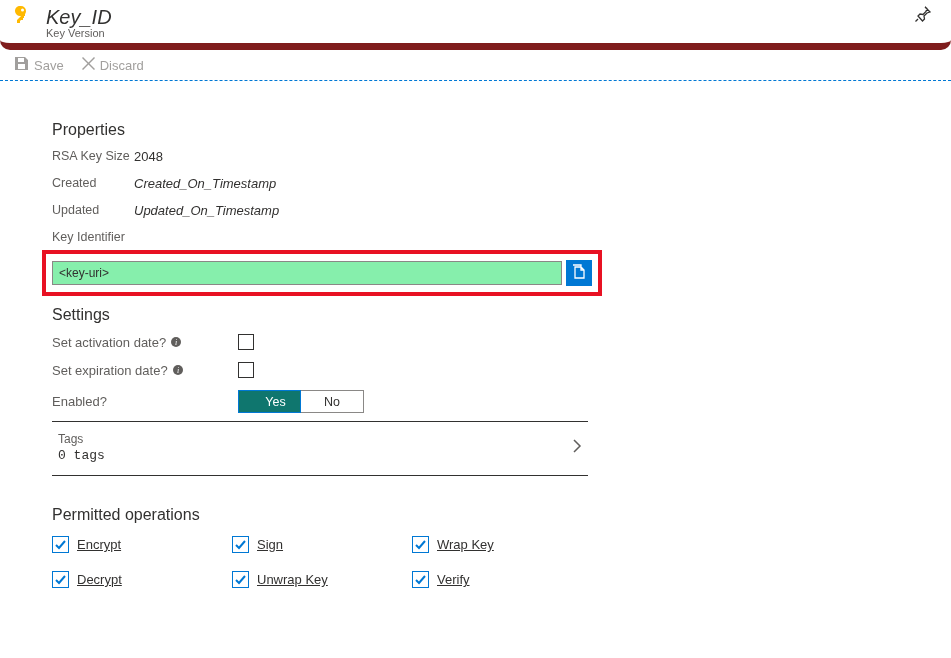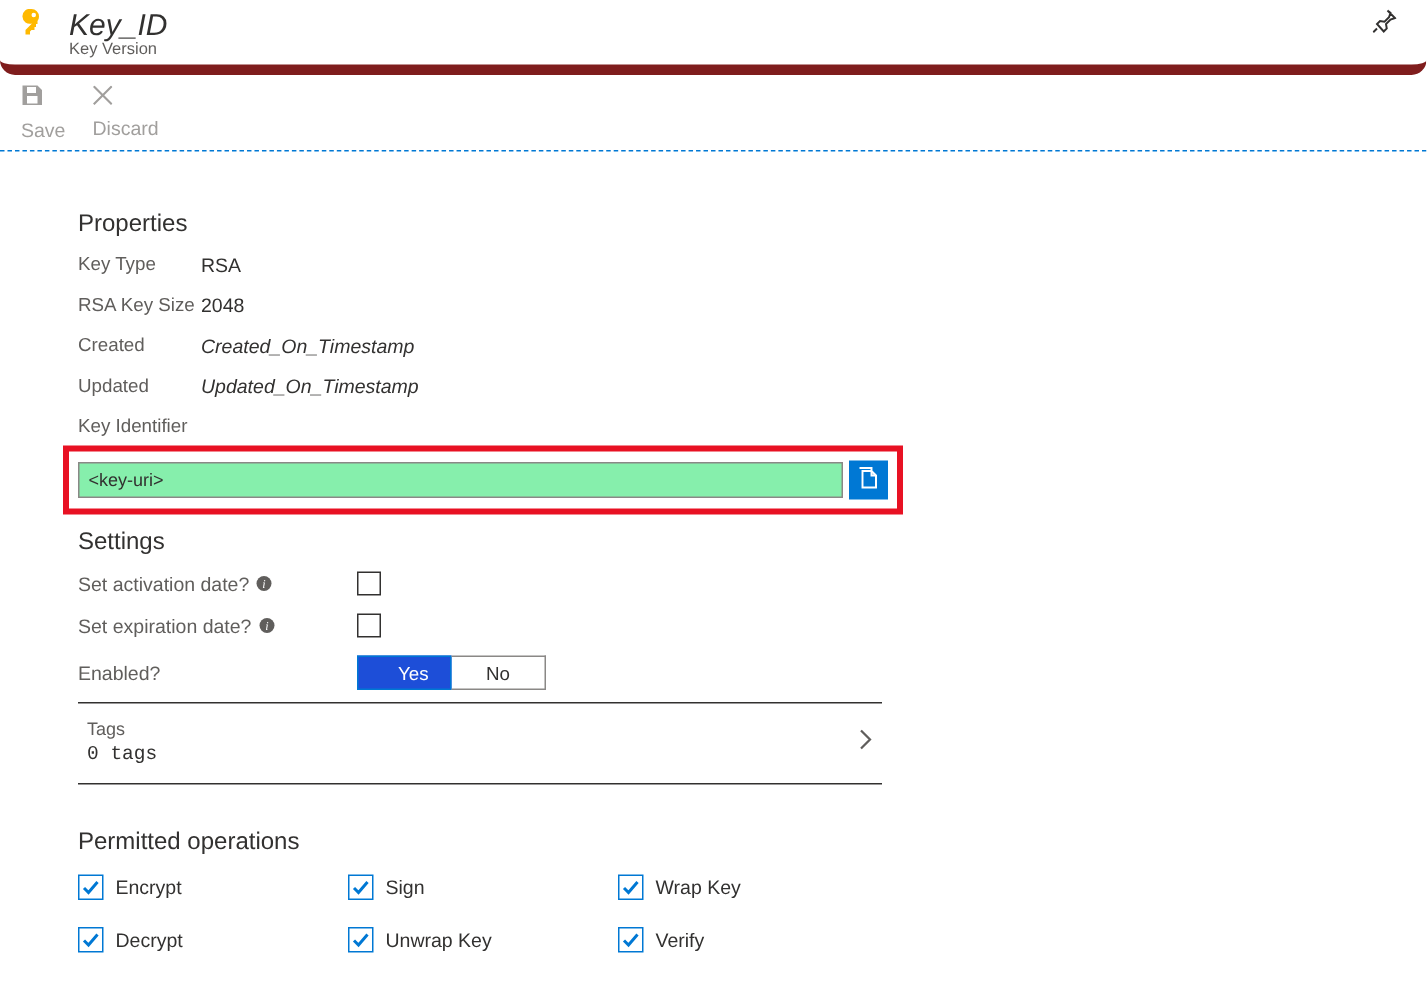--- a/index.html
+++ b/index.html
@@ -42,26 +42,25 @@
 }
 .toolbar {
   display: flex;
   align-items: center;
   padding: 6px 14px;
   border-bottom: 1px dashed #0078d4;
   gap: 18px;
 }
 .toolbar .tb-item {
   display: inline-flex;
-  align-items: flex-start;
+  align-items: center;
   gap: 5px;
   color: #a19f9d;
   font-size: 13px;
   cursor: pointer;
-  flex-direction: column;
 }
 .content {
   padding: 40px 0 0 52px;
 }
 .section-title {
   font-size: 16px;
   font-weight: 400;
   color: #323130;
   margin-bottom: 10px;
 }
@@ -147,21 +146,21 @@
   width: 63px;
   height: 23px;
   display: flex;
   align-items: center;
   justify-content: center;
   font-size: 12.5px;
   border: 1px solid #8a8886;
   cursor: pointer;
 }
 .toggle .opt.active {
-  background: #1d4ed8;
+  background: #0f766e;
   color: #fff;
   border-color: #0078d4;
   padding-left: 12px;
 }
 .toggle .opt + .opt { border-left: none; }
 .divider {
   border: none;
   border-top: 1px solid #323130;
   width: 536px;
   margin: 8px 0 0 0;
@@ -190,20 +189,21 @@
 }
 .perm-title {
   font-size: 16px;
   margin-top: 30px;
   margin-bottom: 12px;
 }
 .perm-grid {
   display: grid;
   grid-template-columns: 180px 180px 180px;
   row-gap: 18px;
+  text-decoration: underline;
 }
 .perm-item {
   display: inline-flex;
   align-items: center;
   gap: 8px;
   font-size: 13px;
 }
 .perm-item .cb {
   width: 17px;
   height: 17px;
@@ -250,24 +250,20 @@
         </svg>
     </span>
     <span>Discard</span>
   </span>
 </div>
 
 <div class="content">
   <div class="section-title">Properties</div>
 
   <div class="prop-row">
-    <div class="prop-label">Key Type</div>
-    <div class="prop-value">RSA</div>
-  </div>
-  <div class="prop-row">
     <div class="prop-label">RSA Key Size</div>
     <div class="prop-value">2048</div>
   </div>
   <div class="prop-row">
     <div class="prop-label">Created</div>
     <div class="prop-value italic">Created_On_Timestamp</div>
   </div>
   <div class="prop-row">
     <div class="prop-label">Updated</div>
     <div class="prop-value italic">Updated_On_Timestamp</div>

